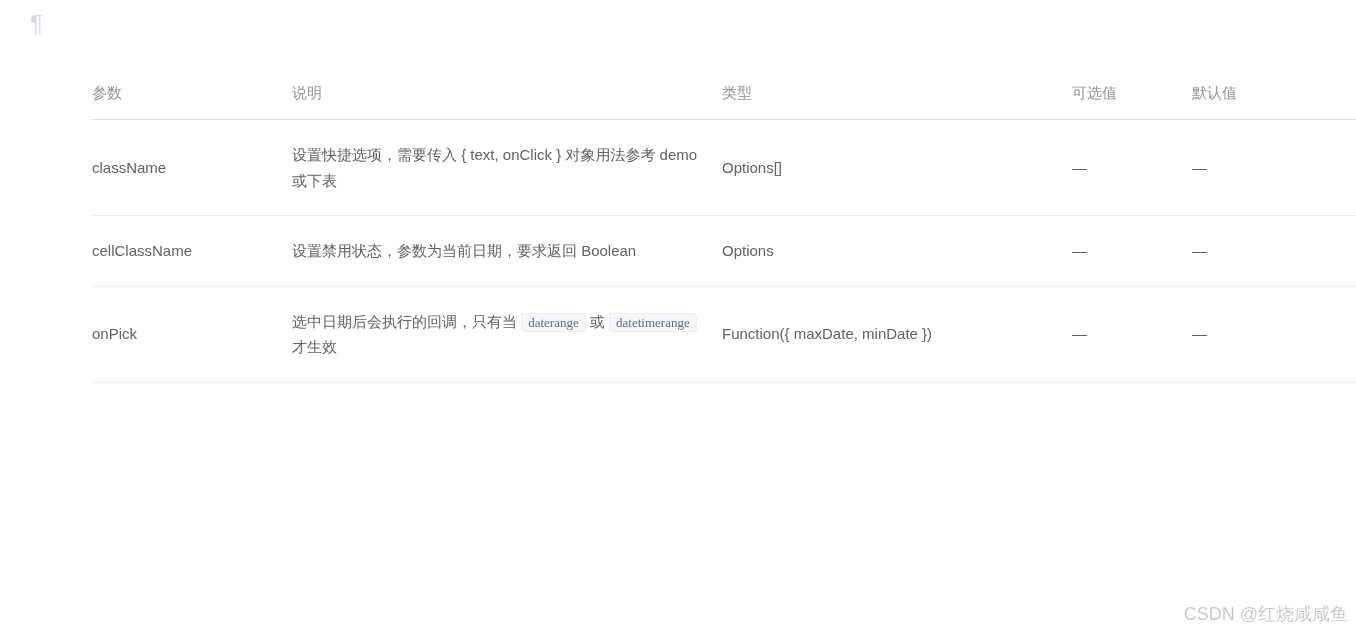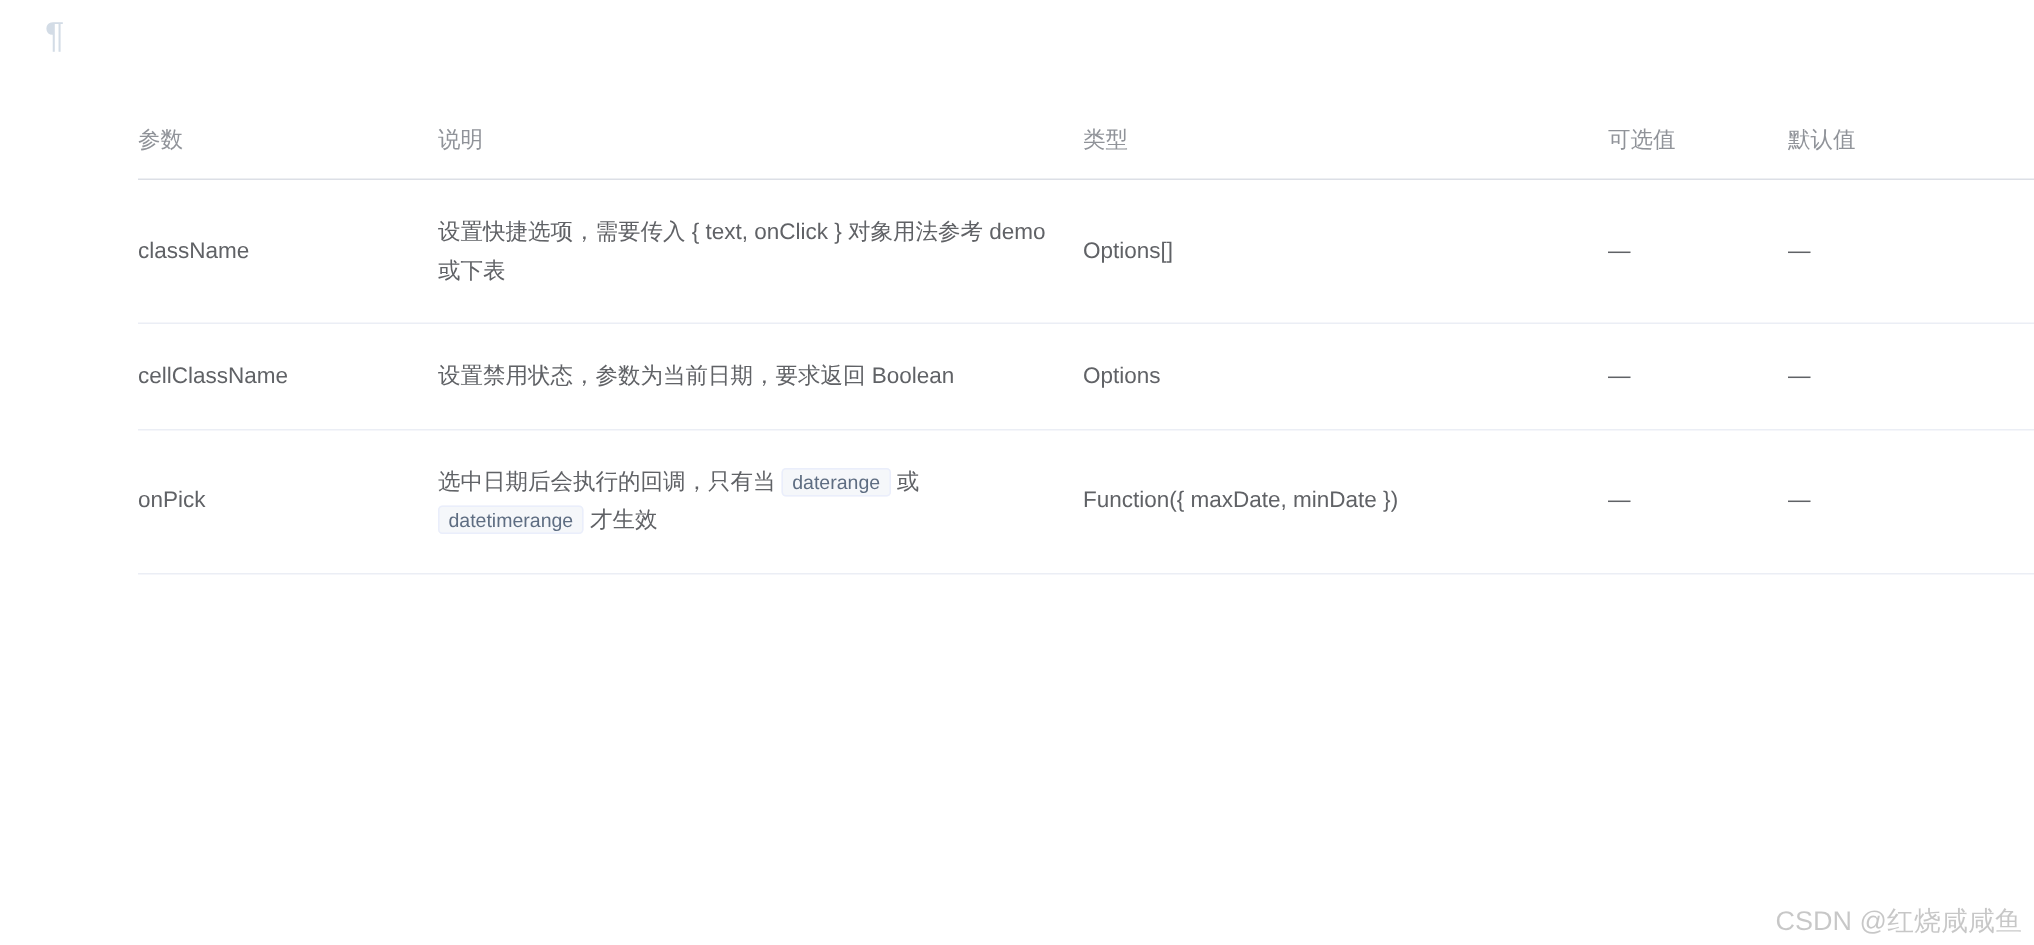--- a/index.html
+++ b/index.html
@@ -64,21 +64,21 @@
     .col-param { width: 200px; }
     .col-desc { width: 430px; }
     .col-type { width: 350px; }
     .col-opt { width: 120px; }
     .col-def { width: auto; }
     code {
       background: #f5f7fa;
       border: 1px solid #eaeefb;
       border-radius: 3px;
       padding: 1px 6px;
-      font-family: Liberation Sans, sans-serif;
+      font-family: Liberation Serif, serif;
       font-size: 13px;
       color: #5e6d82;
     }
     .watermark {
       position: absolute;
       right: 8px;
       bottom: 4px;
       color: rgba(0,0,0,0.22);
       font-size: 18px;
     }

